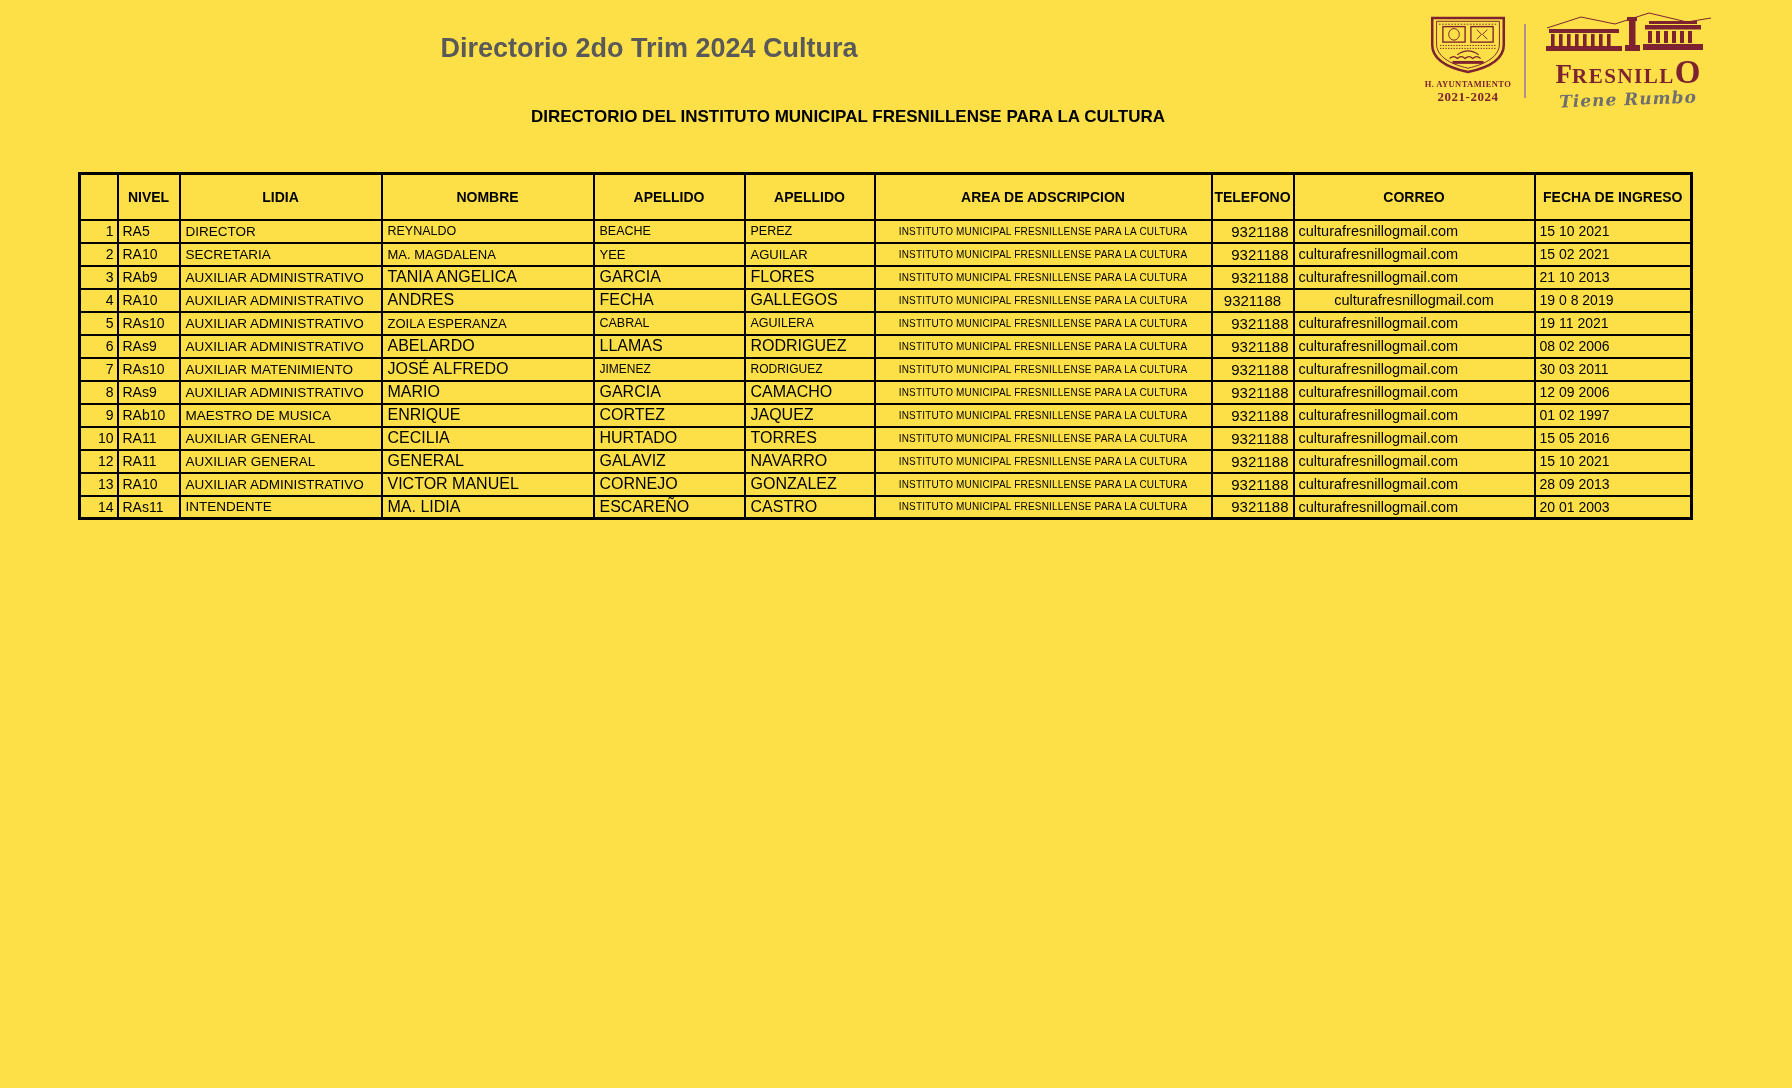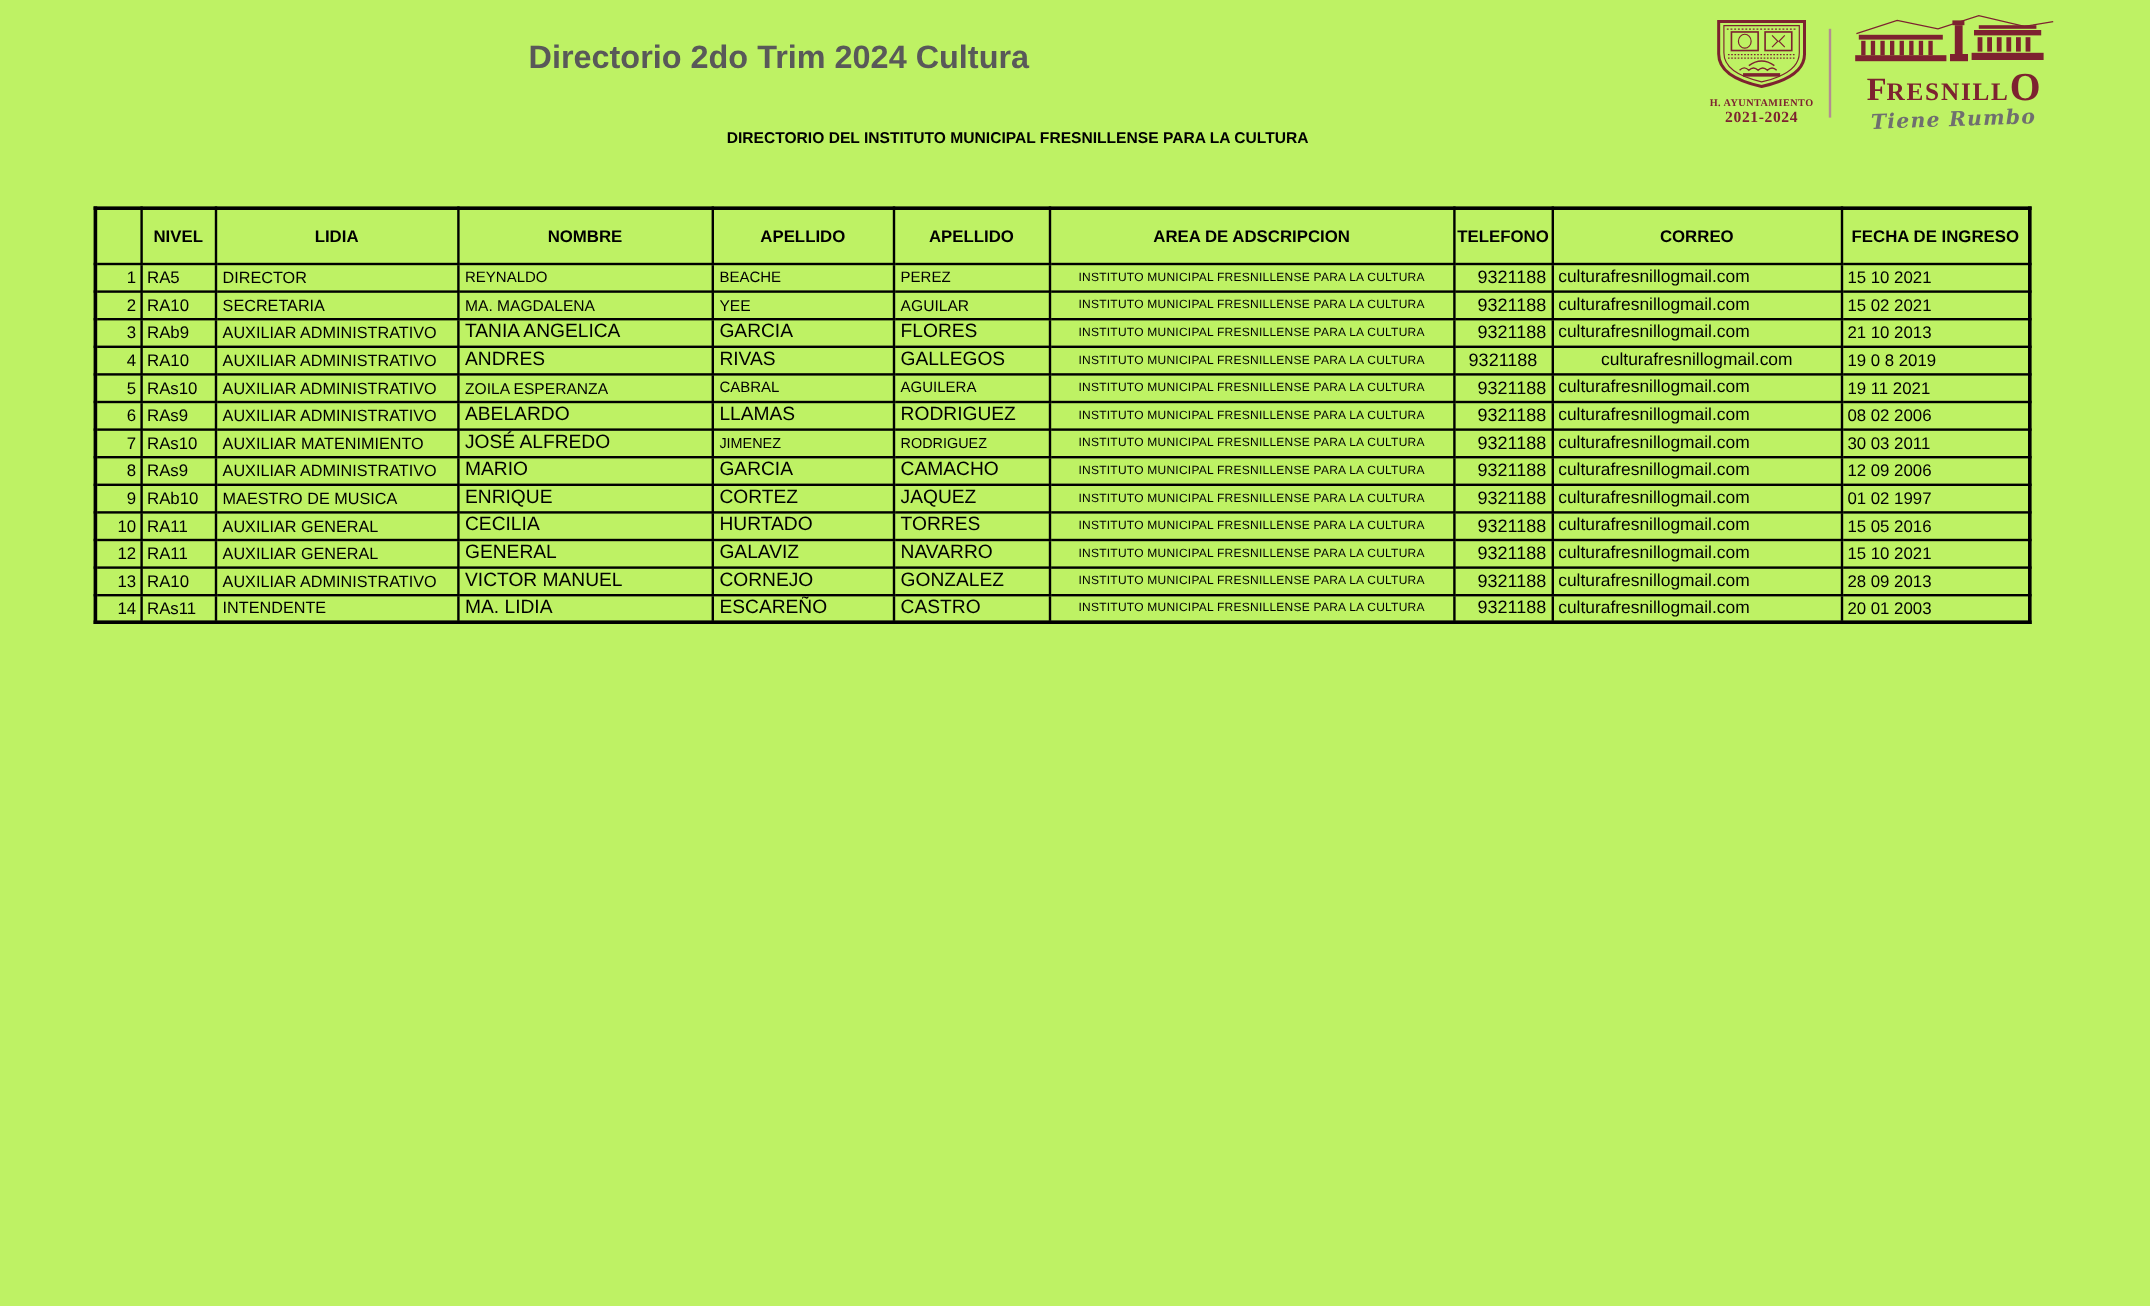--- a/index.html
+++ b/index.html
@@ -1,24 +1,24 @@
 <!DOCTYPE html>
 <html><head>
 <meta charset="utf-8">
 <style>
   * { margin:0; padding:0; box-sizing:border-box; }
   html,body { width:1792px; height:1088px; background:#ffffff; overflow:hidden;
               font-family:"Liberation Sans", sans-serif; }
-  .page { position:relative; width:1792px; height:1088px; background:#bef264; }
+  .page { position:relative; width:1792px; height:1088px; background:#fde047; }
 
   
   .doc-title { position:absolute; top:33px; left:649px; transform:translateX(-50%);
                font-size:27px; font-weight:bold; color:#595959; white-space:nowrap; }
   .doc-subtitle { position:absolute; top:107px; left:848px; transform:translateX(-50%);
-                  font-size:13px; font-weight:bold; color:#000; white-space:nowrap; }
+                  font-size:17px; font-weight:bold; color:#000; white-space:nowrap; }
 
   
   .logos { position:absolute; top:12px; left:1418px; display:flex; align-items:center; }
   .shield-block { width:100px; text-align:center; }
   .shield-caption1 { font-family:"Liberation Serif", serif; font-weight:bold;
                      font-size:8.5px; color:#7d2230; letter-spacing:.4px; margin-top:1px; }
   .shield-caption2 { font-family:"Liberation Serif", serif; font-weight:bold;
                      font-size:13px; color:#7d2230; letter-spacing:.5px; }
   .logo-divider { width:2px; height:74px; background:#b48d93; margin:0 10px 0 6px; }
   .brand-block { width:184px; text-align:center; }
@@ -196,21 +196,21 @@
       <td class="c-tel">9321188</td>
       <td class="c-correo">culturafresnillogmail.com</td>
       <td class="c-fecha">21 10 2013</td>
     </tr>
 
     <tr>
       <td class="c-num">4</td>
       <td class="c-nivel">RA10</td>
       <td class="c-cargo">AUXILIAR ADMINISTRATIVO</td>
       <td class="c-nombre">ANDRES</td>
-      <td class="c-ap1">RIVAS</td>
+      <td class="c-ap1">FECHA</td>
       <td class="c-ap2">GALLEGOS</td>
       <td class="c-area">INSTITUTO MUNICIPAL FRESNILLENSE PARA LA CULTURA</td>
       <td class="c-tel">9321188</td>
       <td class="c-correo">culturafresnillogmail.com</td>
       <td class="c-fecha">19 0 8 2019</td>
     </tr>
 
     <tr>
       <td class="c-num">5</td>
       <td class="c-nivel">RAs10</td>

